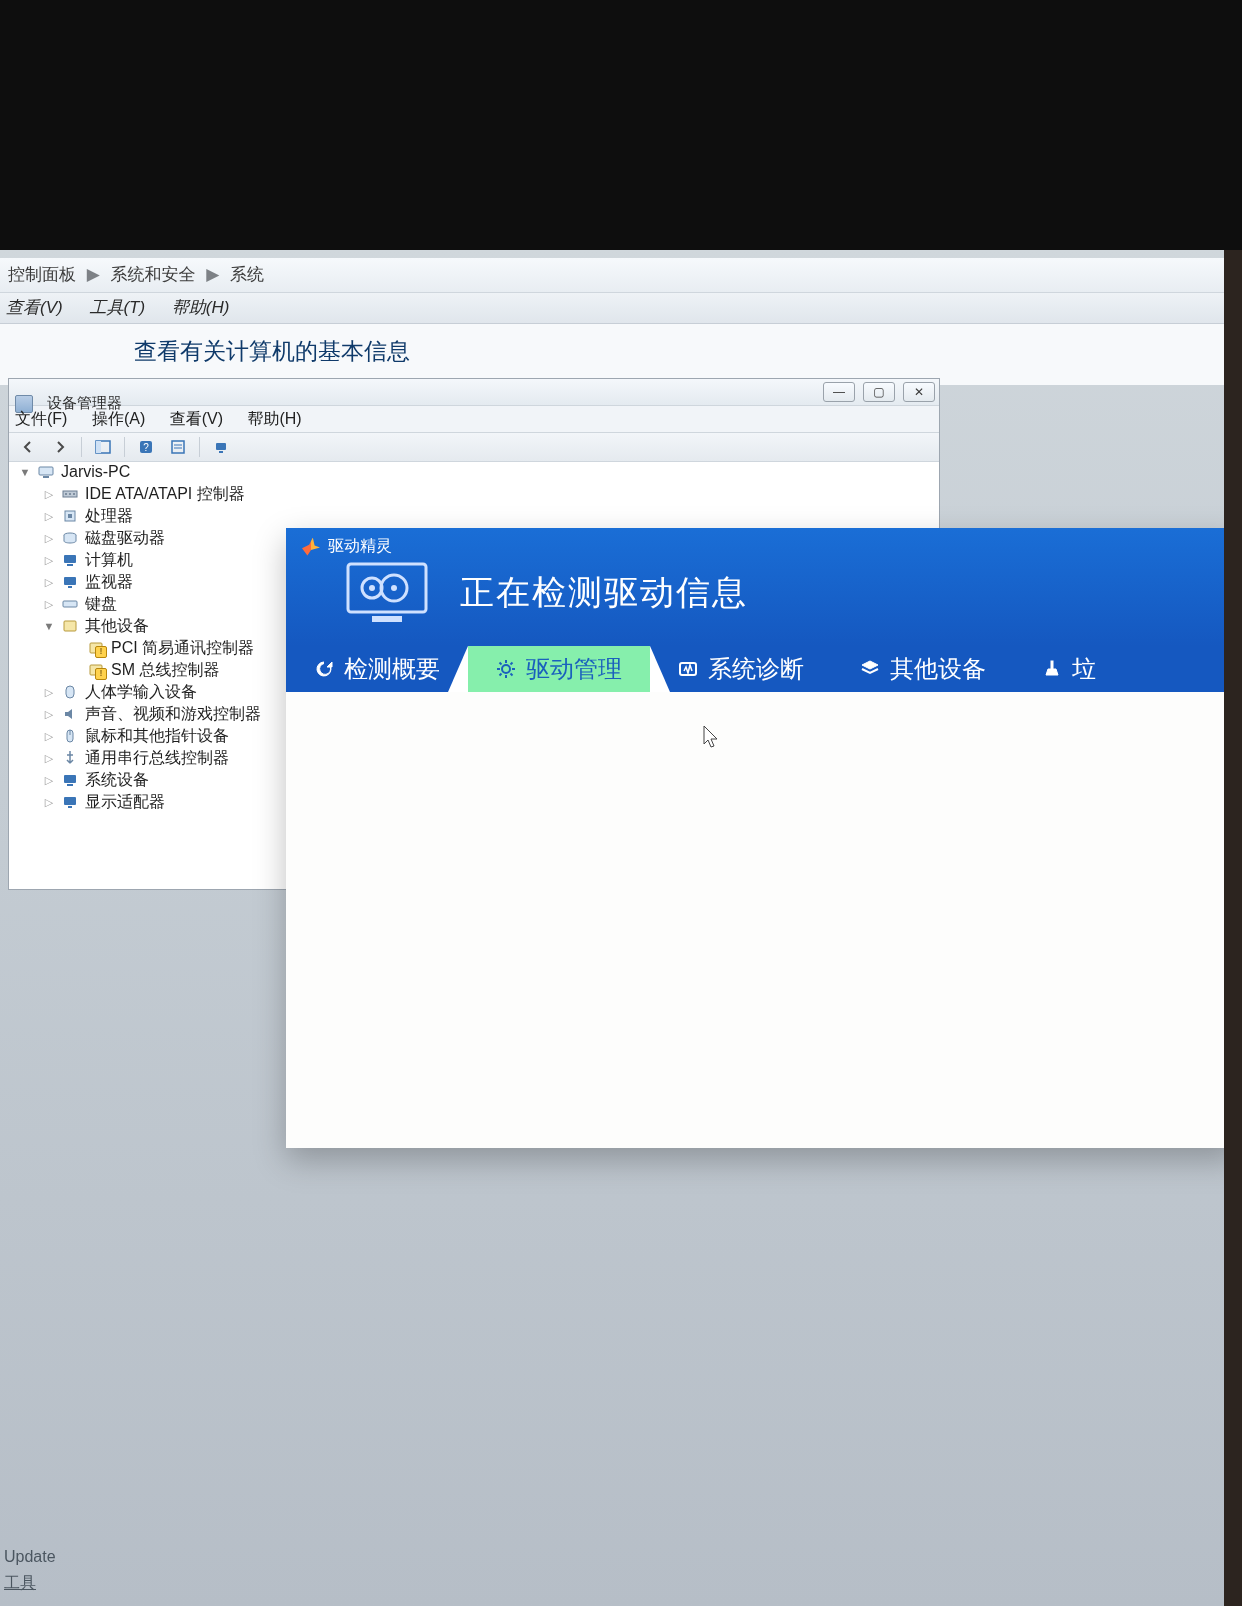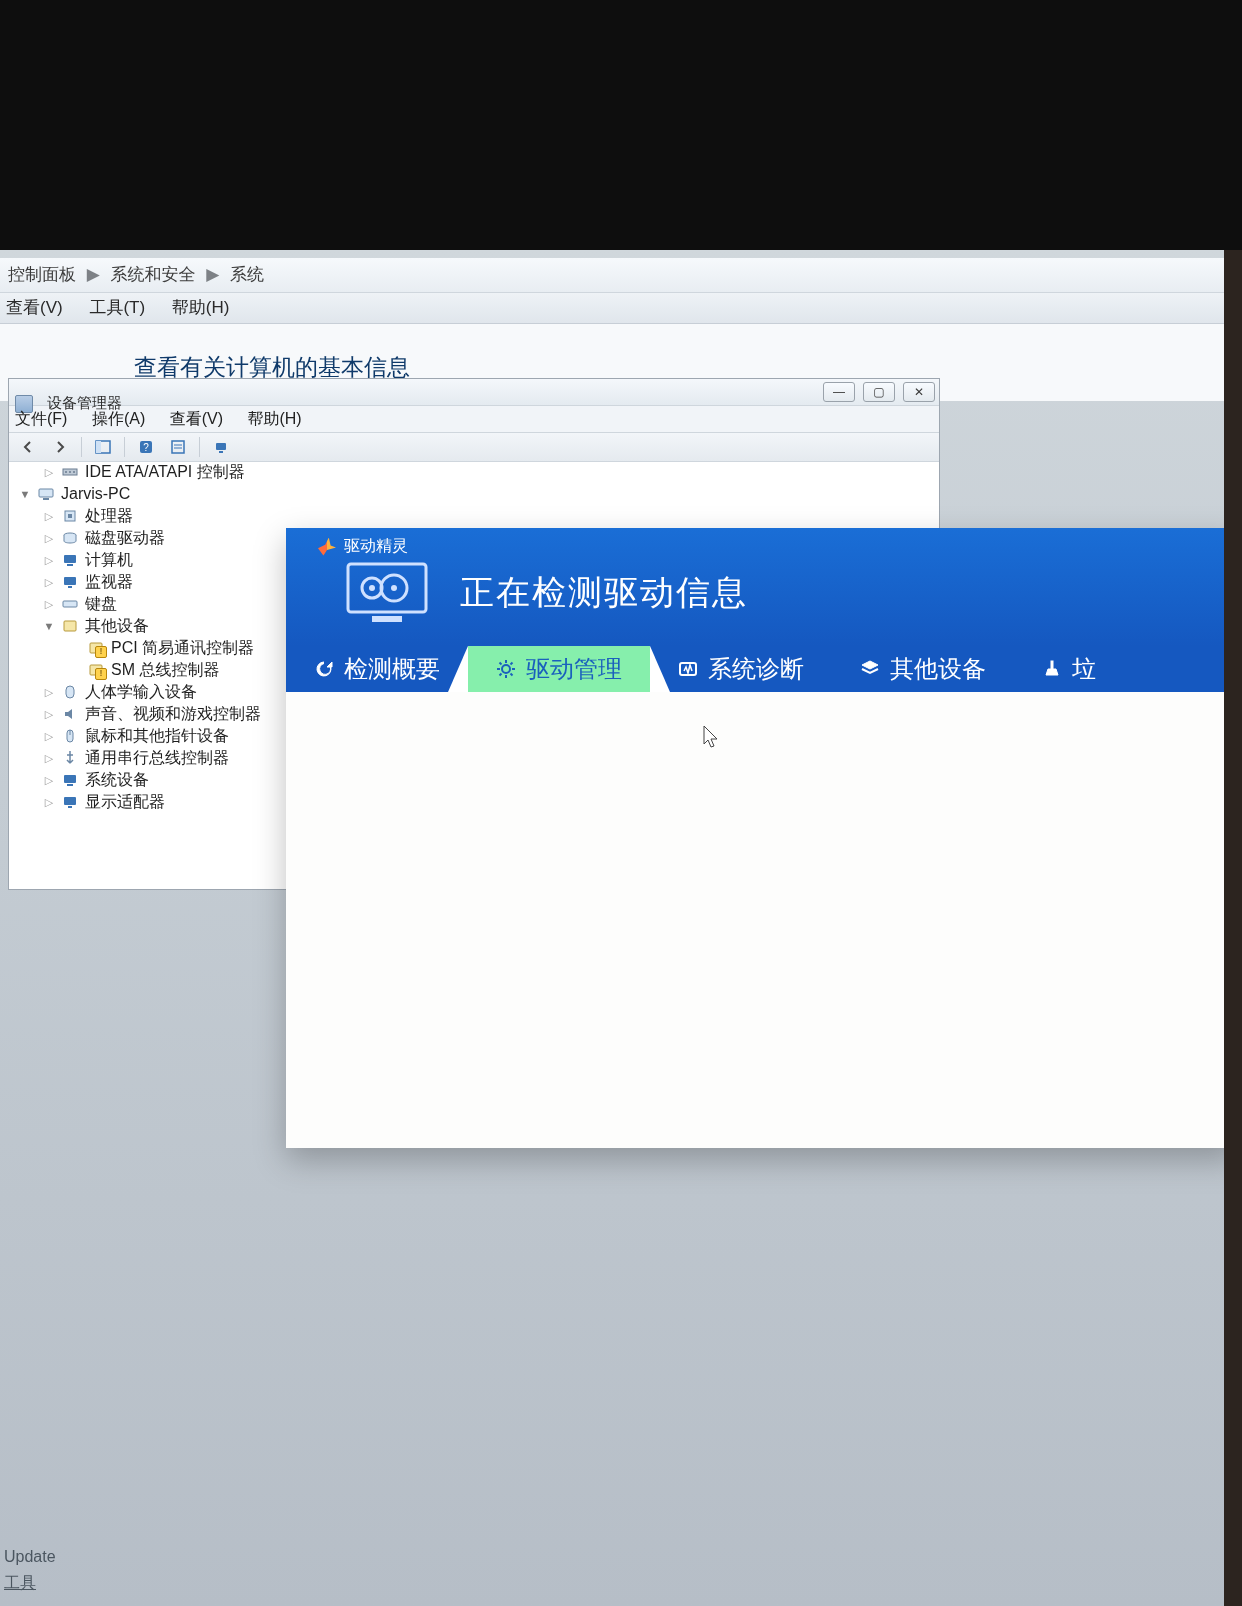--- a/index.html
+++ b/index.html
@@ -50,24 +50,25 @@
   }
   .cp-breadcrumb .sep { color: #7d8186; margin: 0 6px; }
   .cp-menubar {
     height: 30px;
     line-height: 30px;
     padding: 0 6px;
     font-size: 17px;
     color: #2a2a2a;
     background: linear-gradient(#eef2f6, #e0e6ec);
     border-bottom: 1px solid #c7ced6;
+    font-style: italic;
   }
   .cp-menubar span { margin-right: 22px; cursor: default; }
   .cp-heading {
-    padding: 28px 0 18px 134px;
+    padding: 12px 0 18px 134px;
     font-size: 23px;
     color: #0f3a6a;
     background: #f7f9fb;
   }
 
   
   .dm-window {
     position: absolute;
     top: 128px;
     left: 8px;
@@ -183,21 +184,21 @@
     height: 118px;
     background: linear-gradient(180deg, #1a6ed6 0%, #1558c0 100%);
     display: flex;
     align-items: flex-start;
     color: #fff;
     overflow: hidden;
     position: relative;
   }
   .dg-logo {
     display: flex; align-items: center; gap: 8px;
-    padding: 8px 0 0 32px;
+    padding: 8px 0 0 16px;
     font-size: 16px;
   }
   .dg-logo .bird {
     width: 18px; height: 18px;
     background: conic-gradient(#ffb23b 0 50%, #ff6b3b 0 100%);
     clip-path: polygon(0 60%, 40% 40%, 60% 0, 70% 45%, 100% 55%, 50% 70%, 30% 100%);
   }
   .dg-title-row {
     position: absolute;
     left: 56px; top: 30px;
@@ -351,42 +352,42 @@
       <div class="tb-sep"></div>
       <div class="tb-btn">
         <svg viewBox="0 0 16 16">
             <rect x="3" y="4" width="10" height="7" rx="1" fill="#3a75b7"></rect>
             <rect x="6" y="12" width="4" height="2" fill="#3a75b7"></rect>
           </svg>
       </div>
     </div>
 
     <div class="dm-tree">
+      <div class="node lvl1">
+        <span class="twisty exp"></span>
+        <span class="ic">
+          <svg viewBox="0 0 16 16">
+              <rect x="1" y="3" width="14" height="8" rx="1" fill="#d7e6f5" stroke="#6b87a5"></rect>
+              <rect x="5" y="12" width="6" height="2" fill="#6b87a5"></rect>
+            </svg>
+        </span>
+        <span>Jarvis-PC</span>
+      </div>
+
       <div class="node lvl2">
         <span class="twisty col"></span>
         <span class="ic">
             <svg viewBox="0 0 16 16">
               <rect x="1" y="5" width="14" height="6" fill="#bfcad6" stroke="#6b7d91"></rect>
               <circle cx="4" cy="8" r="1" fill="#6b7d91"></circle>
               <circle cx="8" cy="8" r="1" fill="#6b7d91"></circle>
               <circle cx="12" cy="8" r="1" fill="#6b7d91"></circle>
             </svg>
           </span>
         <span>IDE ATA/ATAPI 控制器</span>
-      </div>
-
-      <div class="node lvl1">
-        <span class="twisty exp"></span>
-        <span class="ic">
-          <svg viewBox="0 0 16 16">
-              <rect x="1" y="3" width="14" height="8" rx="1" fill="#d7e6f5" stroke="#6b87a5"></rect>
-              <rect x="5" y="12" width="6" height="2" fill="#6b87a5"></rect>
-            </svg>
-        </span>
-        <span>Jarvis-PC</span>
       </div>
 
       <div class="node lvl2">
         <span class="twisty col"></span>
         <span class="ic">
             <svg viewBox="0 0 16 16">
               <rect x="3" y="3" width="10" height="10" fill="#d7e6f5" stroke="#6b87a5"></rect>
               <rect x="6" y="6" width="4" height="4" fill="#6b87a5"></rect>
             </svg>
           </span>

